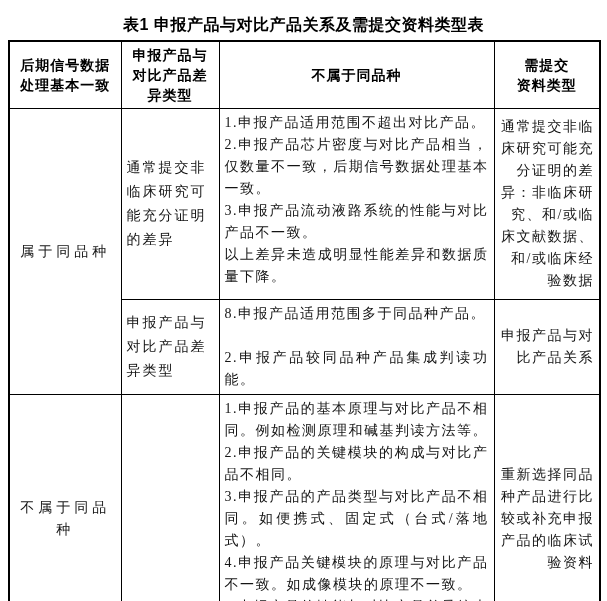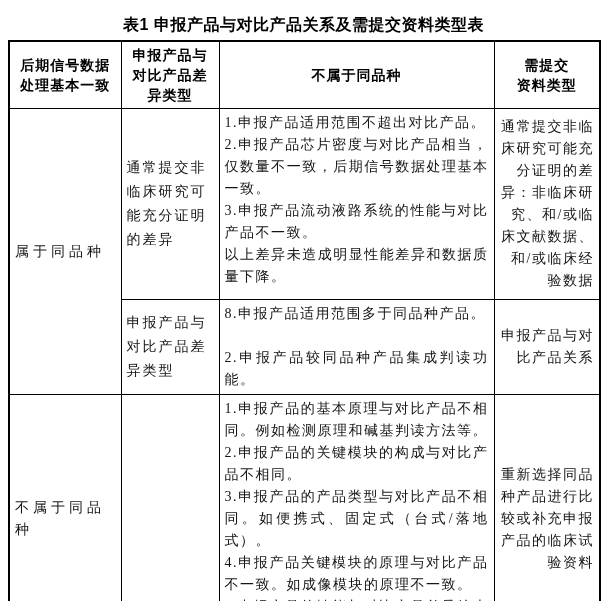--- a/index.html
+++ b/index.html
@@ -46,20 +46,21 @@
     font-family: "Liberation Sans", sans-serif;
     font-weight: bold;
     text-align: center;
     vertical-align: middle;
     line-height: 20px;
     letter-spacing: 1px;
     white-space: pre-line;
     color: #000000;
   }
   .c-rel {
+    text-align: center;
     vertical-align: middle;
     letter-spacing: 4px;
     line-height: 22px;
   }
   .c-diff {
     text-align: left;
     vertical-align: middle;
     letter-spacing: 2px;
     line-height: 24px;
   }

